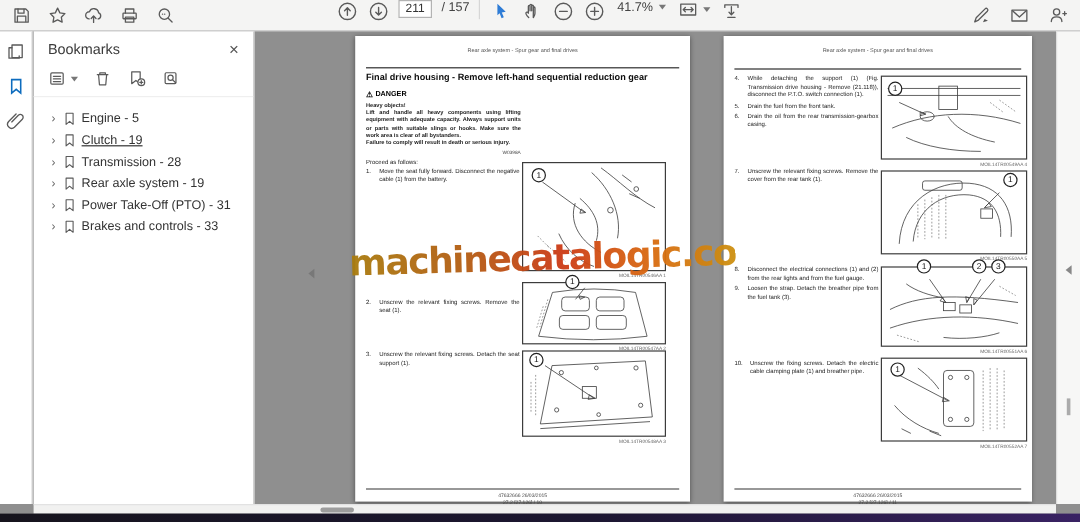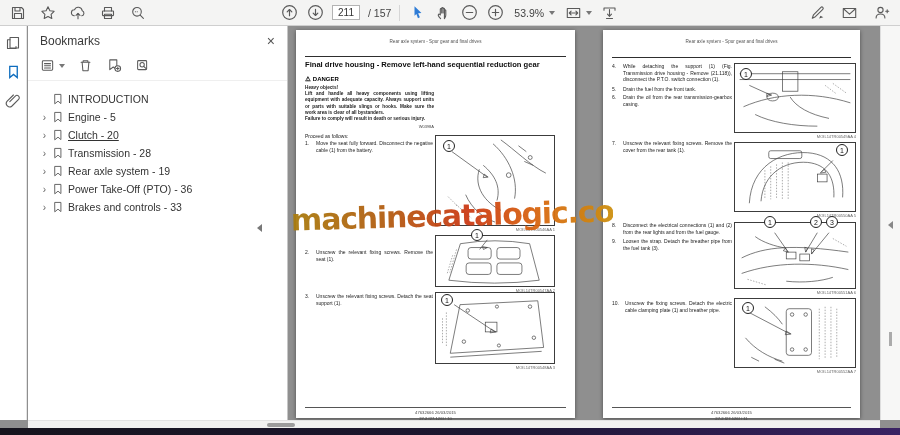--- a/index.html
+++ b/index.html
@@ -4,35 +4,35 @@
 <style>
   * { box-sizing: border-box; margin: 0; padding: 0; }
   html,body { width: 900px; height: 435px; overflow: hidden; }
   body { font-family: "Liberation Sans", sans-serif; position: relative; background: #8f8f8f; }
   svg { display: block; }
   .ic { stroke: #5a5a5a; fill: none; stroke-width: 1.1; stroke-linecap: round; stroke-linejoin: round; }
 
   
   .toolbar { position: absolute; top: 0; left: 0; right: 0; height: 26px; background: #f4f4f3; border-bottom: 1px solid #cfcfcf; z-index: 20; }
   .tb-left { position: absolute; left: 9px; top: 0; height: 25px; display: flex; align-items: center; gap: 12px; }
-  .tb-center { position: absolute; left: 280px; top: 0; height: 25px; display: flex; align-items: center; gap: 8px; }
+  .tb-center { position: absolute; left: 280px; top: 0; height: 25px; display: flex; align-items: flex-start; gap: 8px; }
   .tb-right { position: absolute; right: 10px; top: 0; height: 25px; display: flex; align-items: center; gap: 14px; }
   .tbtn { width: 18px; height: 18px; display: flex; align-items: center; justify-content: center; }
   .page-input { width: 28px; height: 15px; font-size: 10px; text-align: center; border: 1px solid #b3b3b3; background: #fff; color: #333; font-family: "Liberation Sans", sans-serif; }
   .page-total { font-size: 10.5px; color: #444; }
   .vsep { width: 1px; height: 16px; background: #d6d6d6; }
   .zoombox { display: flex; align-items: center; gap: 5px; font-size: 10.5px; color: #444; padding: 0 2px; }
   .caret { width: 0; height: 0; border-left: 3.5px solid transparent; border-right: 3.5px solid transparent; border-top: 4px solid #777; }
   .iconpair { display: flex; align-items: center; gap: 4px; }
 
   
   .rail { position: absolute; top: 26px; left: 0; width: 27px; bottom: 15px; background: #fff; border-right: 1px solid #e4e4e4; z-index: 15; display: flex; flex-direction: column; align-items: center; padding-top: 9px; gap: 13px; }
 
   
-  .bm-panel { position: absolute; top: 26px; left: 28px; width: 260px; bottom: 15px; background: #fff; border-right: 1px solid #c6c6c6; z-index: 15; }
+  .bm-panel { position: absolute; top: 26px; left: 28px; width: 184px; bottom: 15px; background: #fff; border-right: 1px solid #c6c6c6; z-index: 15; }
   .bm-head { display: flex; align-items: center; justify-content: space-between; padding: 8px 12px 6px 12px; }
   .bm-title { font-size: 12px; color: #3a3a3a; }
   .bm-close { font-size: 14px; color: #555; line-height: 1; }
   .bm-tools { display: flex; align-items: center; gap: 13px; padding: 4px 12px 7px 12px; border-bottom: 1px solid #efefef; }
   .bm-list { padding-top: 9px; }
   .bm-item { height: 18px; display: flex; align-items: center; gap: 5px; padding-left: 13px; font-size: 10.5px; color: #333; }
   .chev { width: 7px; font-size: 10px; color: #666; text-align: center; }
   .bm-glyph { width: 10px; height: 12px; }
   .u { text-decoration: underline; }
 
@@ -147,21 +147,21 @@
           <path d="M5 8 h6"></path>
         </svg>
       </span>
     <span class="tbtn">
         <svg class="ic" width="17" height="17" viewBox="0 0 16 16">
           <circle cx="8" cy="8" r="6.4"></circle>
           <path d="M5 8 h6 M8 5 v6"></path>
         </svg>
       </span>
     <span class="zoombox">
-      <span>53.9%</span>
+      <span>41.7%</span>
       <span class="caret"></span>
     </span>
     <span class="iconpair">
       <svg class="ic" width="17" height="16" viewBox="0 0 16 16">
           <rect x="1.8" y="3.5" width="12.4" height="9"></rect>
           <path d="M4 8 h8 M5.6 6.2 L3.8 8 l1.8 1.8 M10.4 6.2 L12.2 8 l-1.8 1.8"></path>
         </svg>
       <span class="caret"></span>
     </span>
     <span class="tbtn">
@@ -244,60 +244,53 @@
     <span>
         <svg class="ic" width="15" height="15" viewBox="0 0 16 16">
           <rect x="2.8" y="2.8" width="9.6" height="9.6" rx="1"></rect>
           <circle cx="7.6" cy="7.2" r="2.3"></circle>
           <path d="M9.3 8.9 l2.8 2.8"></path>
         </svg>
       </span>
   </div>
   <div class="bm-list">
     <div class="bm-item">
-      <span class="chev"></span>
+      <span class="chev">›</span>
       <svg class="ic bm-glyph" viewBox="0 0 12 14">
           <path d="M2.5 1.5 h7 v11 L6 9.6 2.5 12.5 z"></path>
         </svg>
-      <span>INTRODUCTION</span>
+      <span>Engine - 5</span>
     </div>
     <div class="bm-item">
       <span class="chev">›</span>
       <svg class="ic bm-glyph" viewBox="0 0 12 14">
           <path d="M2.5 1.5 h7 v11 L6 9.6 2.5 12.5 z"></path>
         </svg>
-      <span>Engine - 5</span>
+      <span class="u">Clutch - 19</span>
     </div>
     <div class="bm-item">
       <span class="chev">›</span>
       <svg class="ic bm-glyph" viewBox="0 0 12 14">
           <path d="M2.5 1.5 h7 v11 L6 9.6 2.5 12.5 z"></path>
         </svg>
-      <span class="u">Clutch - 20</span>
+      <span>Transmission - 28</span>
     </div>
     <div class="bm-item">
       <span class="chev">›</span>
       <svg class="ic bm-glyph" viewBox="0 0 12 14">
           <path d="M2.5 1.5 h7 v11 L6 9.6 2.5 12.5 z"></path>
         </svg>
-      <span>Transmission - 28</span>
+      <span>Rear axle system - 19</span>
     </div>
     <div class="bm-item">
       <span class="chev">›</span>
       <svg class="ic bm-glyph" viewBox="0 0 12 14">
           <path d="M2.5 1.5 h7 v11 L6 9.6 2.5 12.5 z"></path>
         </svg>
-      <span>Rear axle system - 19</span>
-    </div>
-    <div class="bm-item">
-      <span class="chev">›</span>
-      <svg class="ic bm-glyph" viewBox="0 0 12 14">
-          <path d="M2.5 1.5 h7 v11 L6 9.6 2.5 12.5 z"></path>
-        </svg>
-      <span>Power Take-Off (PTO) - 36</span>
+      <span>Power Take-Off (PTO) - 31</span>
     </div>
     <div class="bm-item">
       <span class="chev">›</span>
       <svg class="ic bm-glyph" viewBox="0 0 12 14">
           <path d="M2.5 1.5 h7 v11 L6 9.6 2.5 12.5 z"></path>
         </svg>
       <span>Brakes and controls - 33</span>
     </div>
   </div>
 </div>

